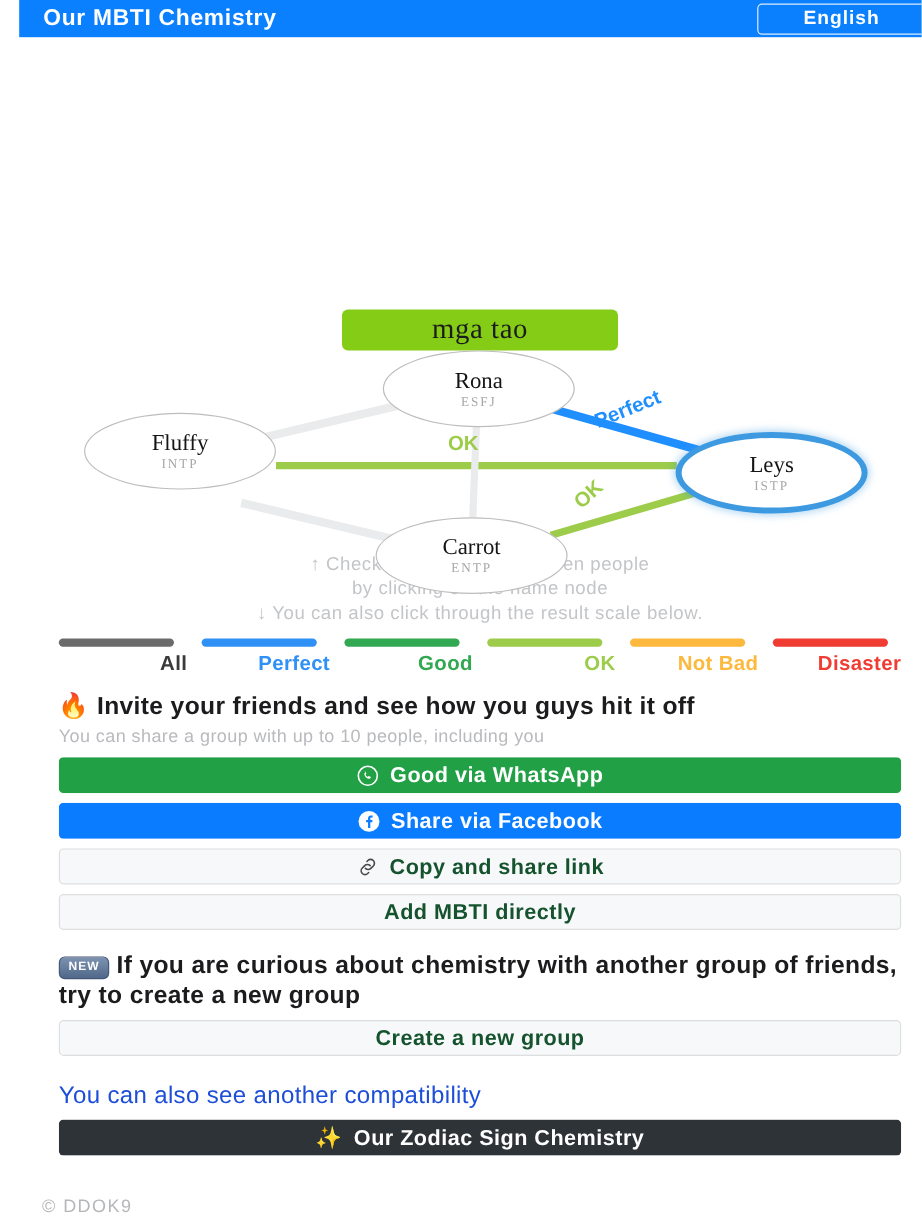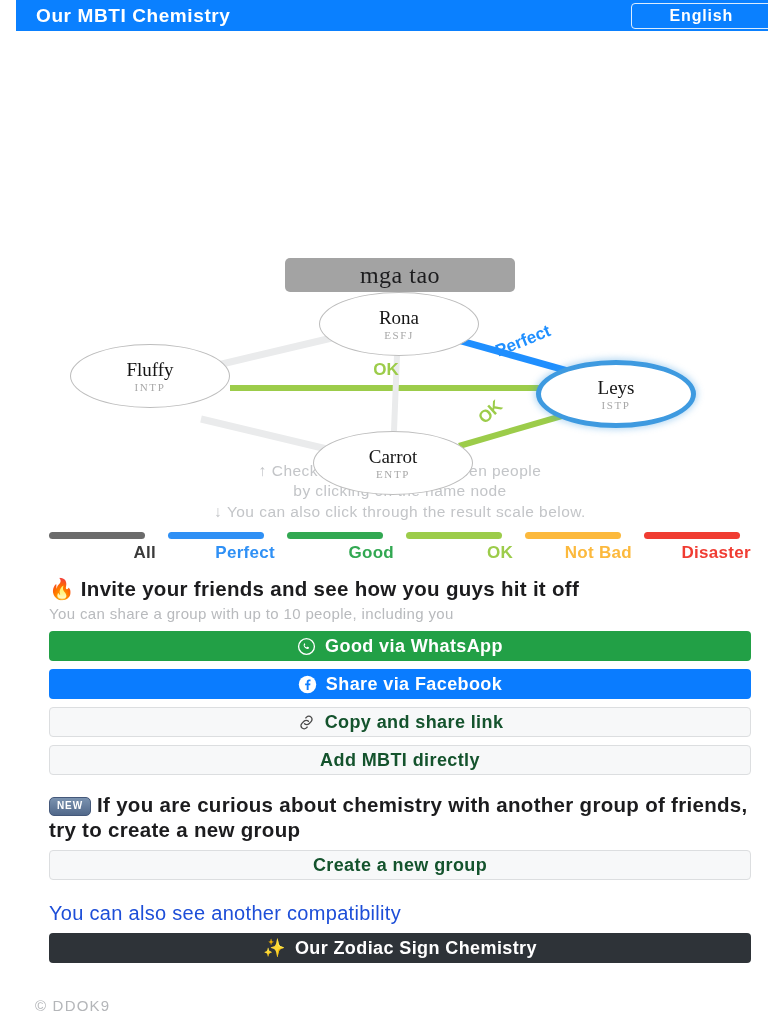--- a/index.html
+++ b/index.html
@@ -44,21 +44,21 @@
     width: 768px;
     height: 430px;
     margin-top: 0;
   }
   .graph-svg { position:absolute; left:0; top:0; width:768px; height:430px; }
 
   .group-pill {
     position: absolute;
     left: 269px; top: 227px;
     width: 230px; height: 34px;
-    background: #a3a3a3;
+    background: #84cc16;
     border-radius: 5px;
     display: flex; align-items: center; justify-content: center;
     font-family: "Liberation Serif", serif;
     font-size: 24px;
     color: #1c1c1e;
     letter-spacing: .5px;
   }
 
   .node {
     position: absolute;
@@ -220,21 +220,21 @@
           <div class="mb">ESFJ</div>
         </div>
         <div class="node" style="left: 54px; top: 313px; width: 160px; height: 64px;">
           <div class="nm">Fluffy</div>
           <div class="mb">INTP</div>
         </div>
         <div class="node" style="left: 297px; top: 400px; width: 160px; height: 64px;">
           <div class="nm">Carrot</div>
           <div class="mb">ENTP</div>
         </div>
-        <div class="node selected" style="left: 520px; top: 329px; width: 160px; height: 68px; align-items: center;">
+        <div class="node selected" style="left: 547px; top: 329px; width: 160px; height: 68px; align-items: center;">
           <div class="nm">Leys</div>
           <div class="mb">ISTP</div>
         </div>
       </div>
   </div>
 
   <div class="instructions">
     <div>↑  Check the chemistry between people</div>
     <div>by clicking on the name node</div>
     <div>↓  You can also click through the result scale below.</div>

